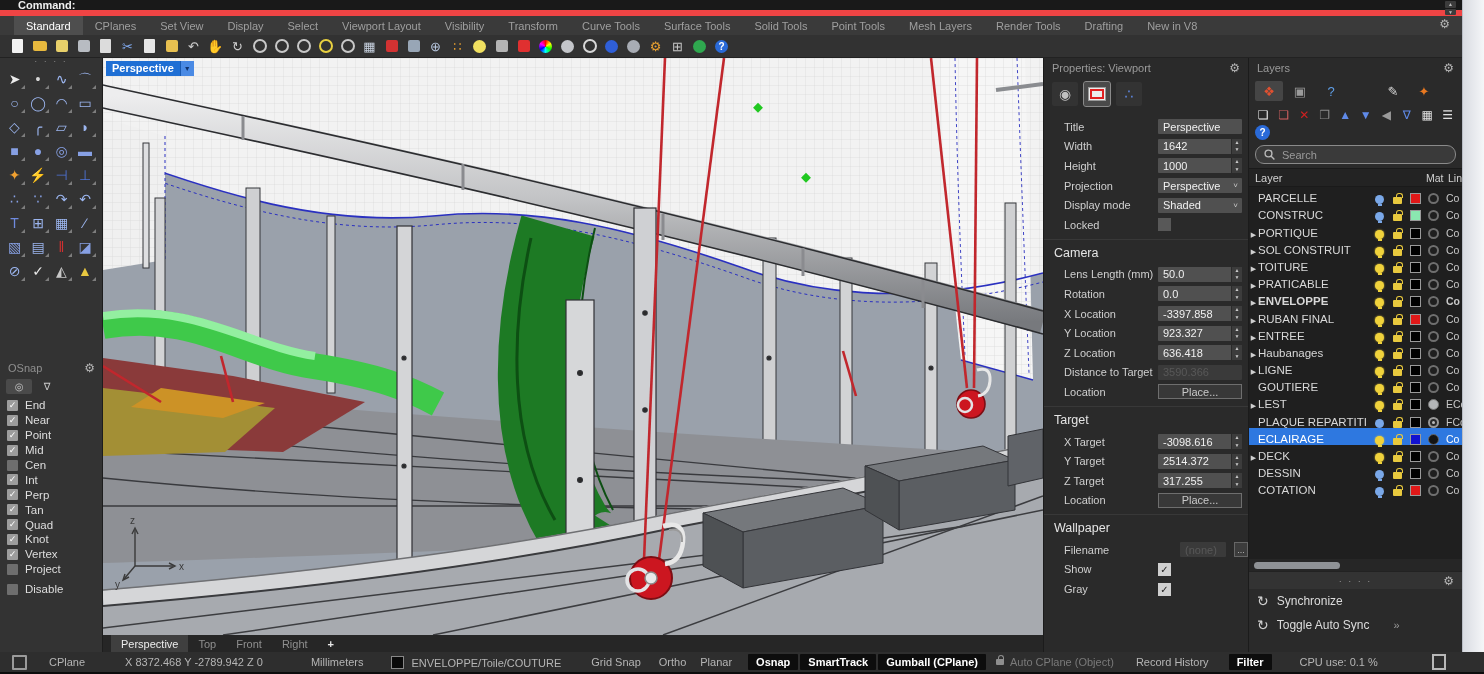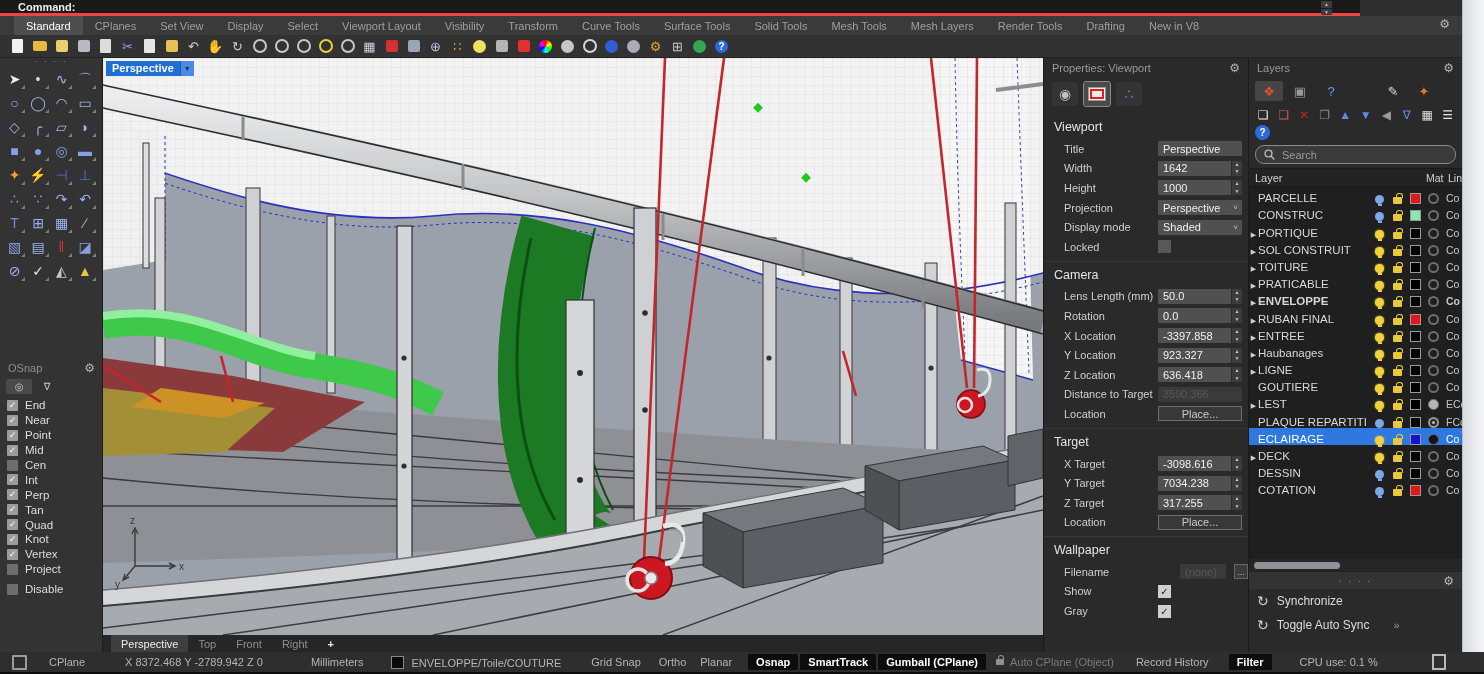--- a/index.html
+++ b/index.html
@@ -1,19 +1,19 @@
 <!DOCTYPE html>
 <html><head>
 <meta charset="utf-8">
 <style>
   html,body{margin:0;padding:0;width:1484px;height:674px;overflow:hidden;background:#2e2e2e;
     font-family:"Liberation Sans", sans-serif; -webkit-font-smoothing:antialiased;}
   .abs{position:absolute}
   
-  #cmdbar{left:0;top:0;width:1360px;height:16px;background:#191919;border-bottom:3px solid #ef4444;color:#f0f0f0;
+  #cmdbar{left:0;top:0;width:1484px;height:16px;background:#191919;border-bottom:6px solid #ef4444;color:#f0f0f0;
     font-size:11px;font-weight:bold;display:flex;align-items:center;padding-left:18px;box-sizing:border-box}
   #cmd-spin{position:absolute;right:28px;top:1px;width:11px;height:14px;display:flex;flex-direction:column;gap:1px}
   #cmd-spin i{flex:1;background:#3c3c3c;color:#bbb;font-style:normal;font-size:5px;line-height:6px;text-align:center;border-radius:1px}
   #menubar{left:0;top:16px;width:1484px;height:19px;background:#3a3a3a;display:flex;align-items:stretch;padding-left:14px;box-sizing:border-box}
   .mtab{font-size:11px;color:#9f9f9f;display:flex;align-items:center;padding:0 12px;cursor:default;white-space:nowrap}
   .mtab.active{background:#4e4e4e;color:#fff}
   #menu-gear{position:absolute;right:34px;top:17px;color:#b5b5b5;font-size:12px}
   #toolbar{left:0;top:35px;width:1484px;height:23px;background:#323232;border-bottom:1px solid #222;
     display:flex;align-items:center;gap:3px;padding-left:8px;box-sizing:border-box}
   .ic{width:19px;height:19px;display:flex;align-items:center;justify-content:center;border-radius:2px;position:relative;flex:0 0 auto}
@@ -174,21 +174,21 @@
     <div class="mtab" data-name="menu-tab-cplanes">CPlanes</div>
     <div class="mtab" data-name="menu-tab-set-view">Set View</div>
     <div class="mtab" data-name="menu-tab-display">Display</div>
     <div class="mtab" data-name="menu-tab-select">Select</div>
     <div class="mtab" data-name="menu-tab-viewport-layout">Viewport Layout</div>
     <div class="mtab" data-name="menu-tab-visibility">Visibility</div>
     <div class="mtab" data-name="menu-tab-transform">Transform</div>
     <div class="mtab" data-name="menu-tab-curve-tools">Curve Tools</div>
     <div class="mtab" data-name="menu-tab-surface-tools">Surface Tools</div>
     <div class="mtab" data-name="menu-tab-solid-tools">Solid Tools</div>
-    <div class="mtab" data-name="menu-tab-subd-tools">Mesh Tools</div>
+    <div class="mtab" data-name="menu-tab-subd-tools">Point Tools</div>
     <div class="mtab" data-name="menu-tab-mesh-tools">Mesh Layers</div>
     <div class="mtab" data-name="menu-tab-render-tools">Render Tools</div>
     <div class="mtab" data-name="menu-tab-drafting">Drafting</div>
     <div class="mtab" data-name="menu-tab-new-in-v8">New in V8</div>
   </div>
 <span class="abs" id="menu-gear" data-name="toolbar-gear-icon">⚙</span>
 
 <div class="abs" id="toolbar" data-name="standard-toolbar">
     <span class="ic" data-name="new-document-icon">
       <span class="pg" data-name="new-document-icon-shape" style="background: rgb(242, 242, 242);"></span>
@@ -651,21 +651,20 @@
       <span class="ptab" data-name="object-properties-tab" style="color: rgb(192, 192, 192);">◉</span>
       <span class="ptab sel" data-name="viewport-properties-tab">
         <span class="vpbox" data-name="viewport-tab-glyph">
           <i data-name="red-rect"></i>
         </span>
       </span>
       <span class="ptab" data-name="draw-order-tab" style="color: rgb(95, 138, 232);">∴</span>
     </div>
   <div id="psections" data-name="properties-sections">
       <div class="psec" data-name="section-viewport">
-        <div class="st" data-name="section-title-viewport">Viewport</div>
         <div class="prow" data-name="prop-row-title">
           <span class="plabel" data-name="prop-label-title">Title</span>
           <span class="pfield" data-name="prop-field-title">
             <span class="v" data-name="prop-value-title">Perspective</span>
           </span>
         </div>
         <div class="prow" data-name="prop-row-width">
           <span class="plabel" data-name="prop-label-width">Width</span>
           <span class="pfield" data-name="prop-field-width">
             <span class="v" data-name="prop-value-width">1642</span>
@@ -775,21 +774,21 @@
             <span class="v" data-name="prop-value-x-target">-3098.616</span>
             <span class="spin" data-name="prop-spinner-x-target">
               <i data-name="spin-up-icon">▲</i>
               <i data-name="spin-down-icon">▼</i>
             </span>
           </span>
         </div>
         <div class="prow" data-name="prop-row-y-target">
           <span class="plabel" data-name="prop-label-y-target">Y Target</span>
           <span class="pfield" data-name="prop-field-y-target">
-            <span class="v" data-name="prop-value-y-target">7034.238</span>
+            <span class="v" data-name="prop-value-y-target">2514.372</span>
             <span class="spin" data-name="prop-spinner-y-target">
               <i data-name="spin-up-icon">▲</i>
               <i data-name="spin-down-icon">▼</i>
             </span>
           </span>
         </div>
         <div class="prow" data-name="prop-row-z-target">
           <span class="plabel" data-name="prop-label-z-target">Z Target</span>
           <span class="pfield" data-name="prop-field-z-target">
             <span class="v" data-name="prop-value-z-target">317.255</span>

